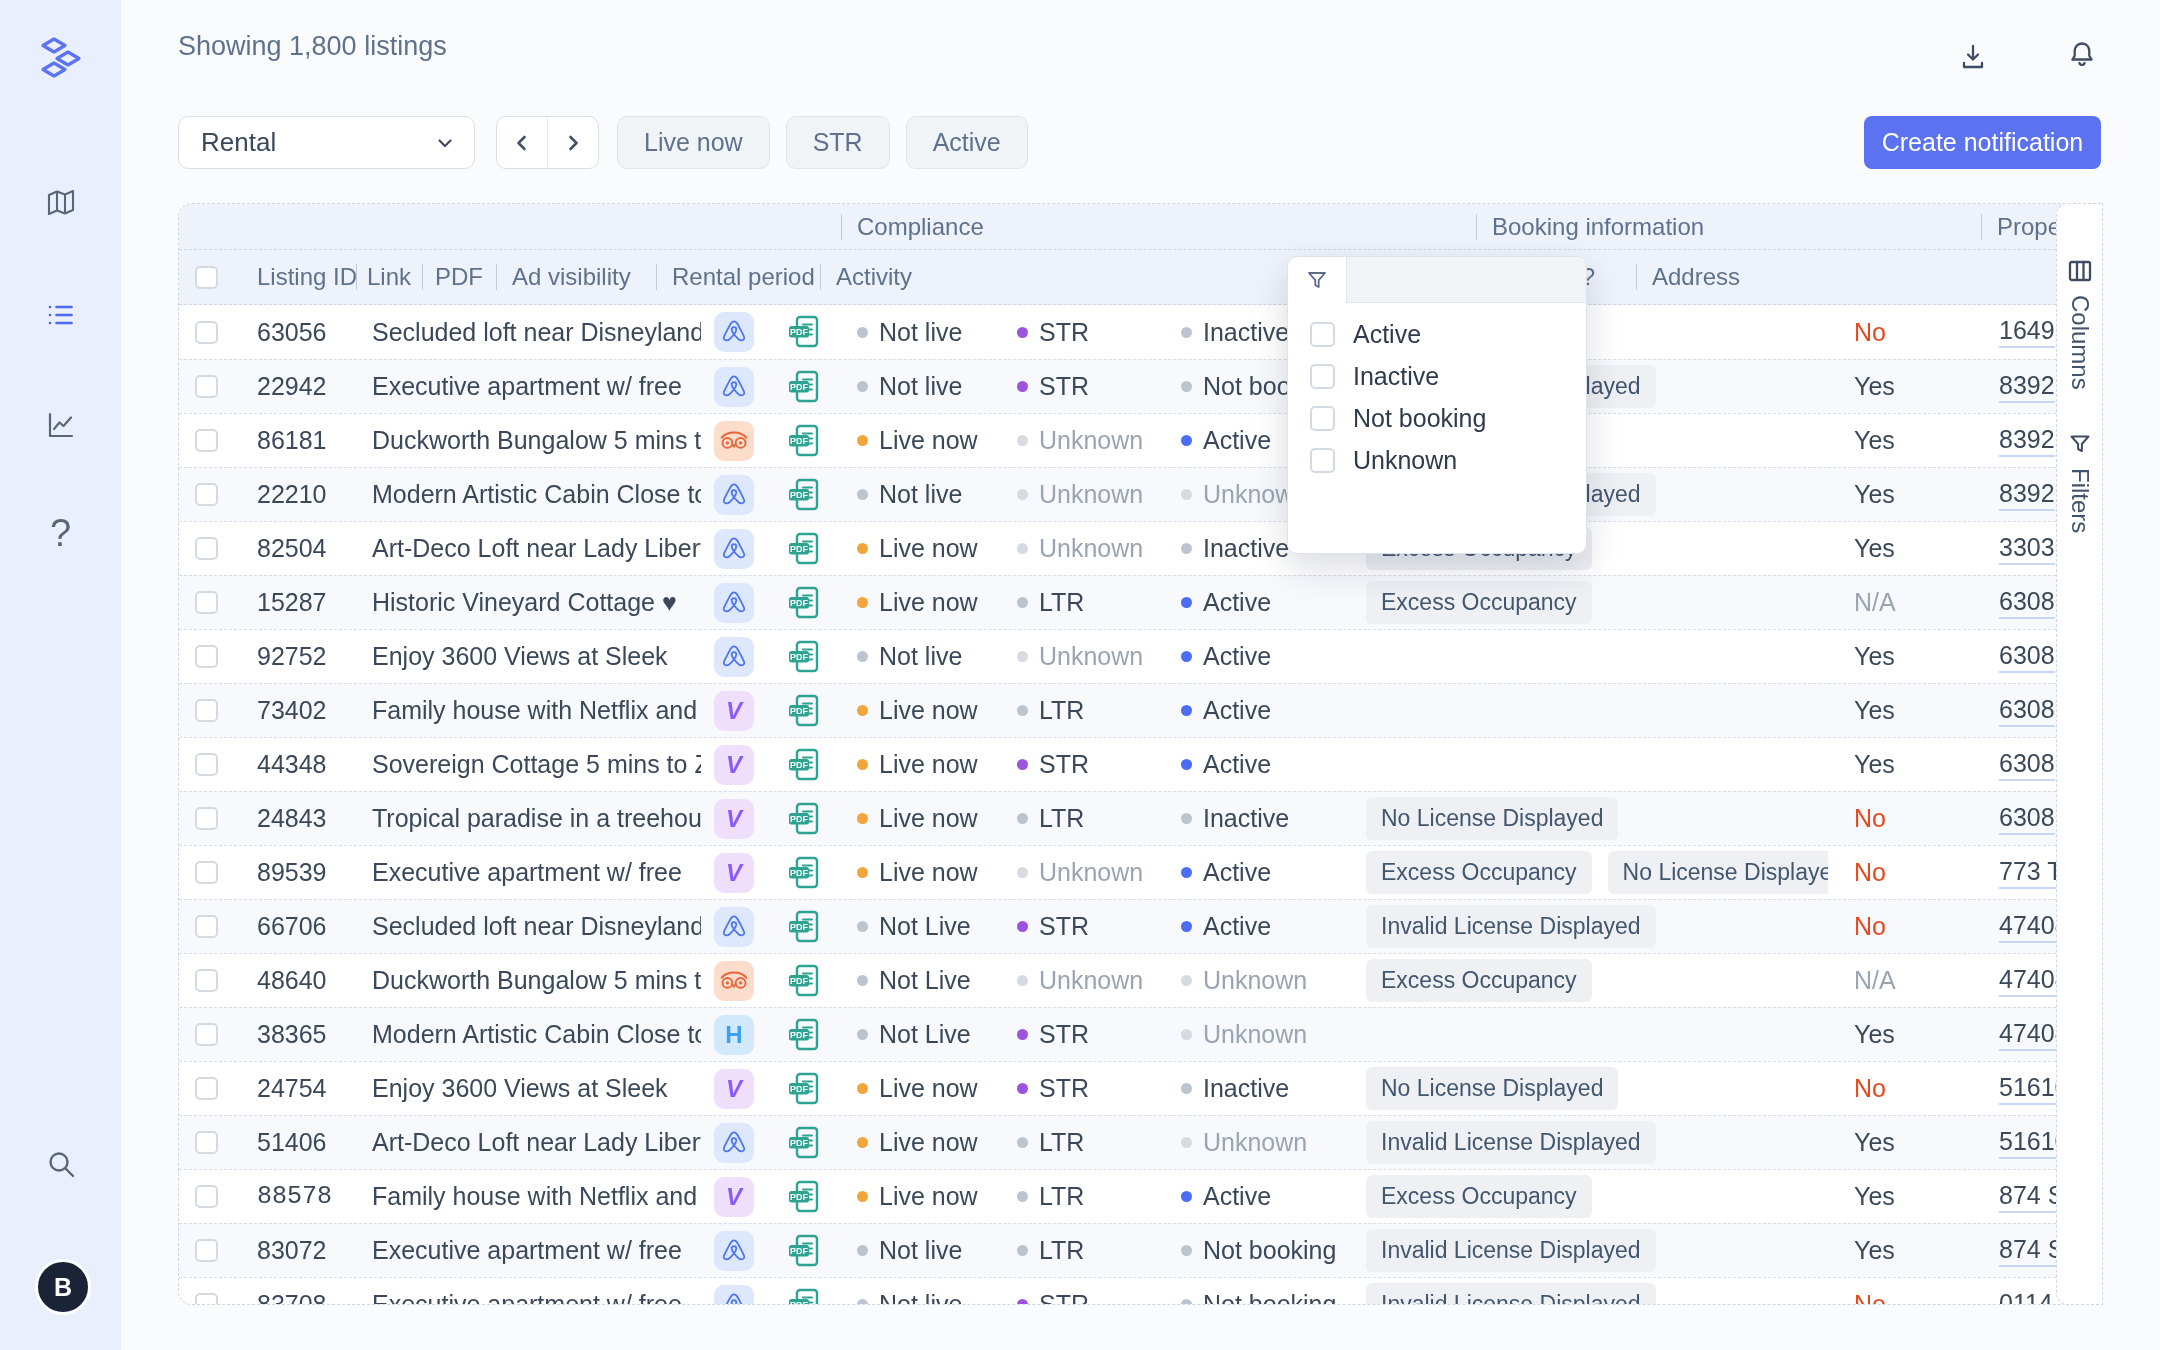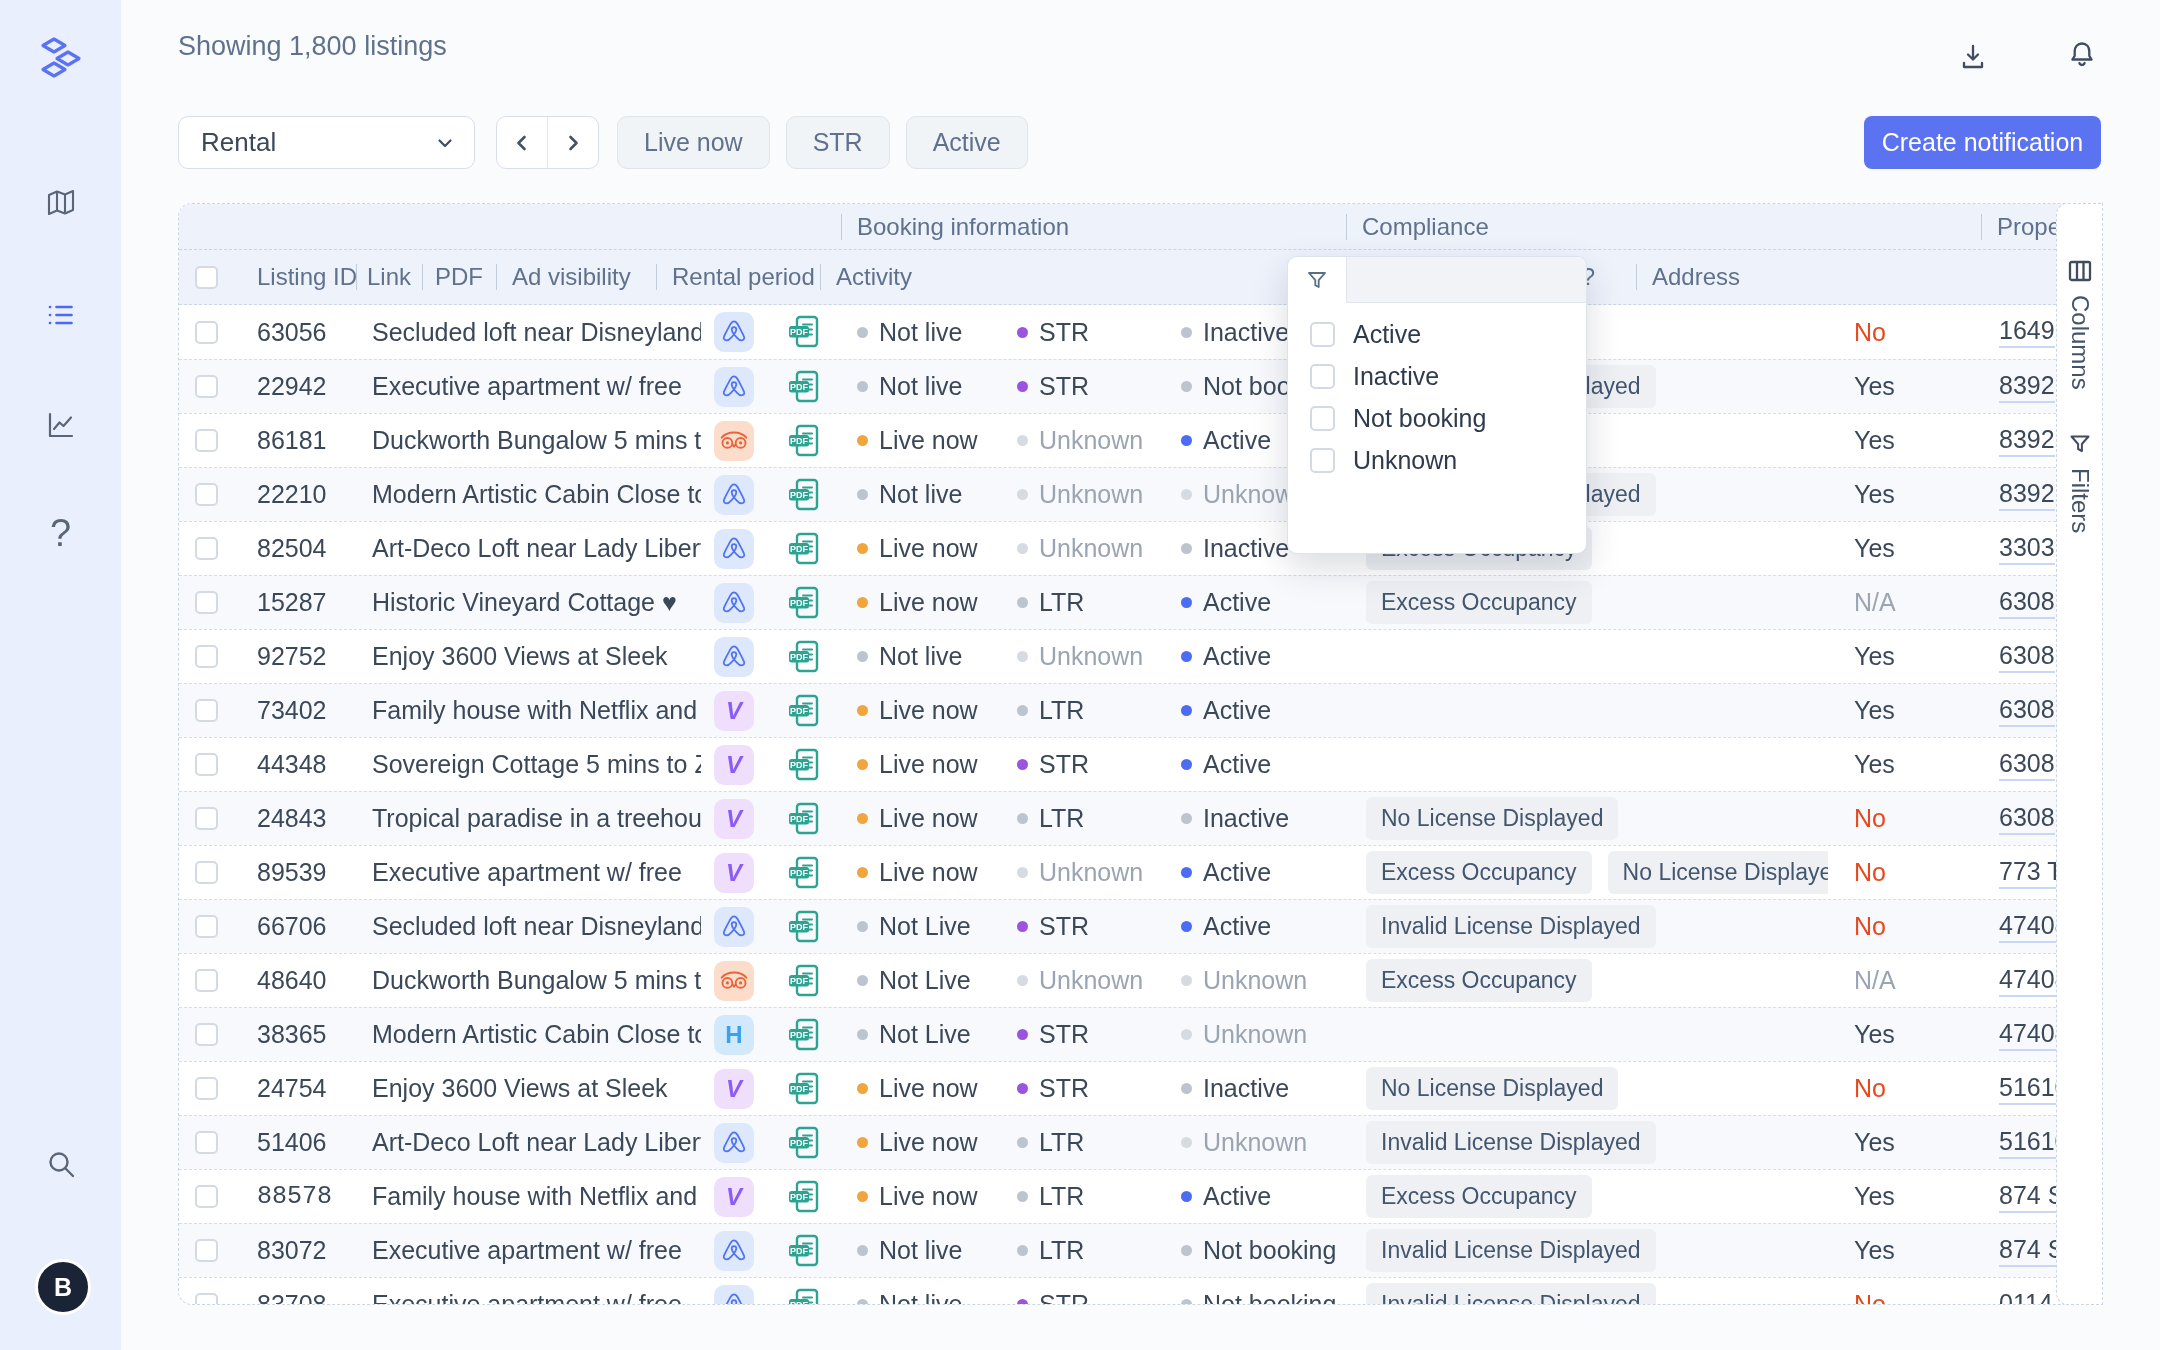--- a/index.html
+++ b/index.html
@@ -191,27 +191,27 @@
     </div>
 
   <button class="create">Create notification</button>
 
   <div class="table">
     <div id="thead">
         <div class="group-row">
           <div class="group-cell" style="width: 662px;">
             <span class="group-label"></span>
           </div>
+          <div class="group-cell" style="width: 635px;">
+            <span class="vdiv"></span>
+            <span class="group-label">Compliance</span>
+          </div>
           <div class="group-cell" style="width: 505px;">
             <span class="vdiv"></span>
             <span class="group-label">Booking information</span>
-          </div>
-          <div class="group-cell" style="width: 635px;">
-            <span class="vdiv"></span>
-            <span class="group-label">Compliance</span>
           </div>
           <div class="group-cell" style="width: 120px;">
             <span class="vdiv"></span>
             <span class="group-label">Property information</span>
           </div>
         </div>
         <div class="hdr-row">
           <div class="hdr-cell" style="width: 62px;">
             <span class="cb"></span>
           </div>

